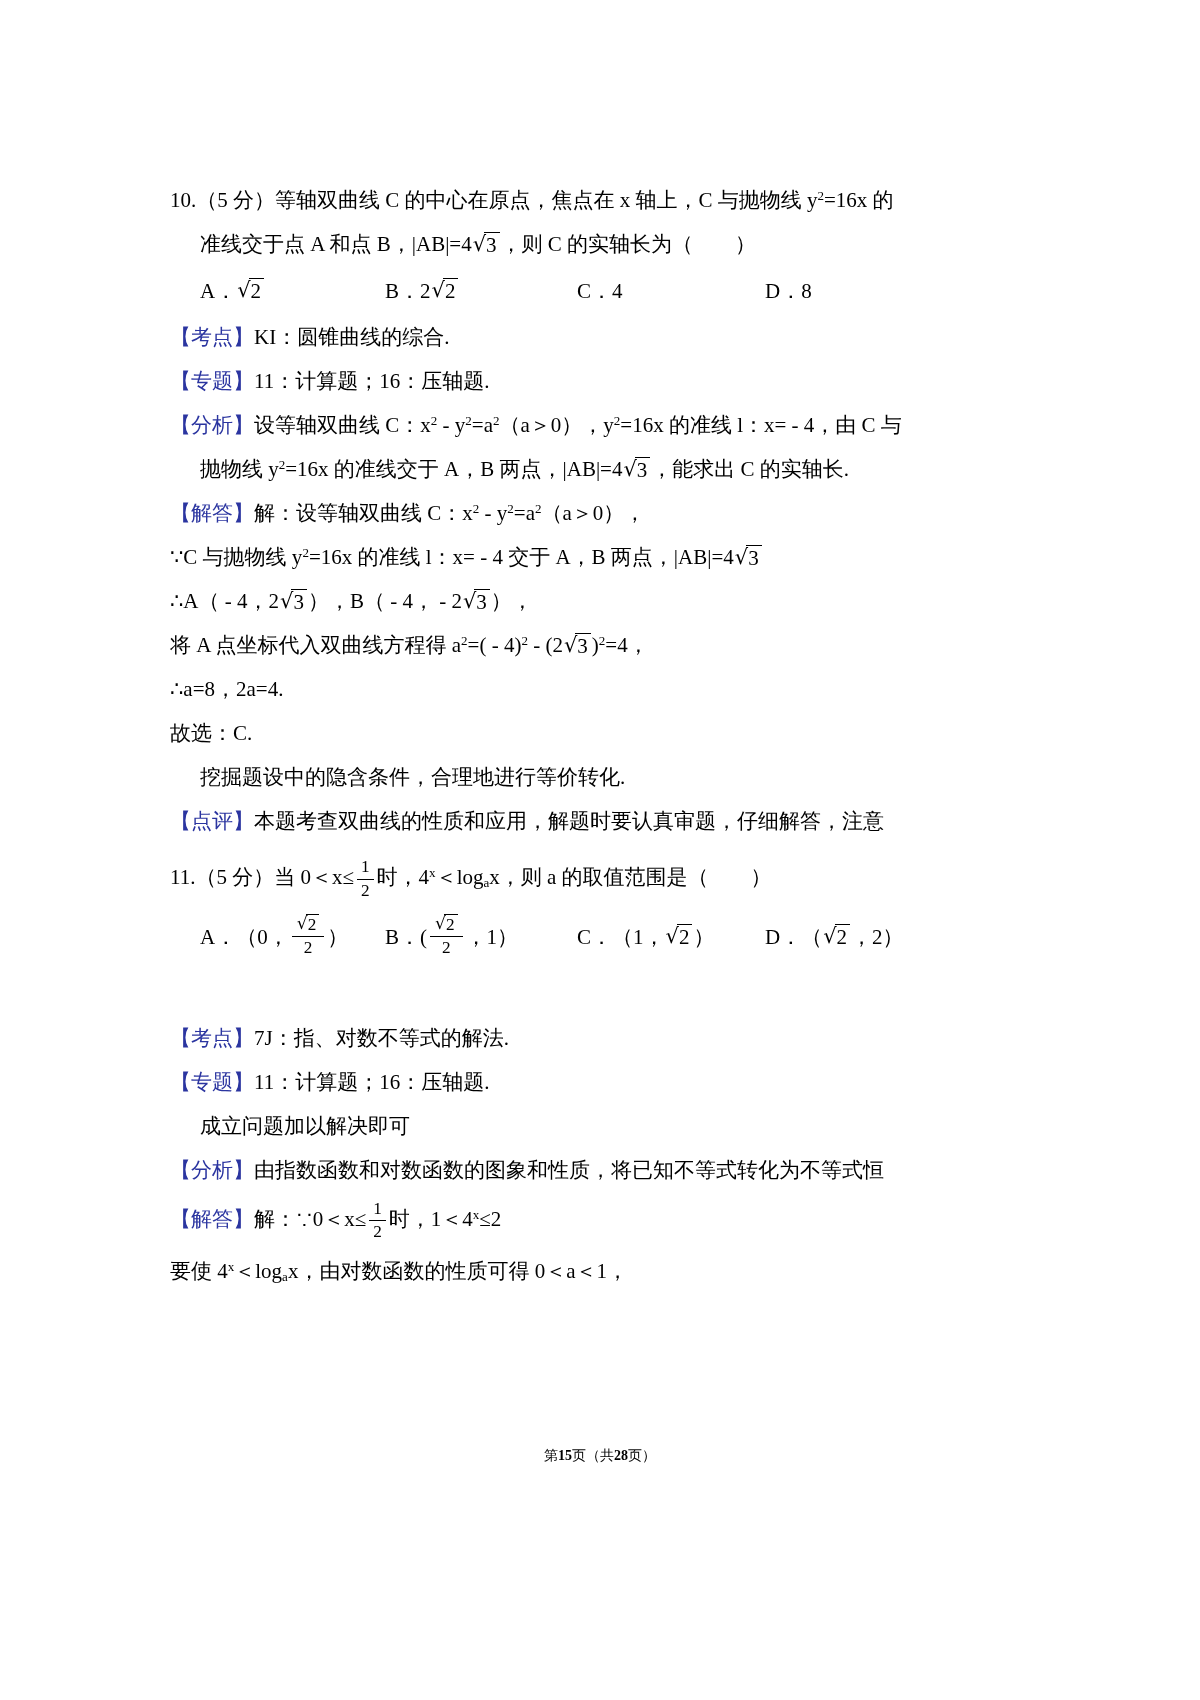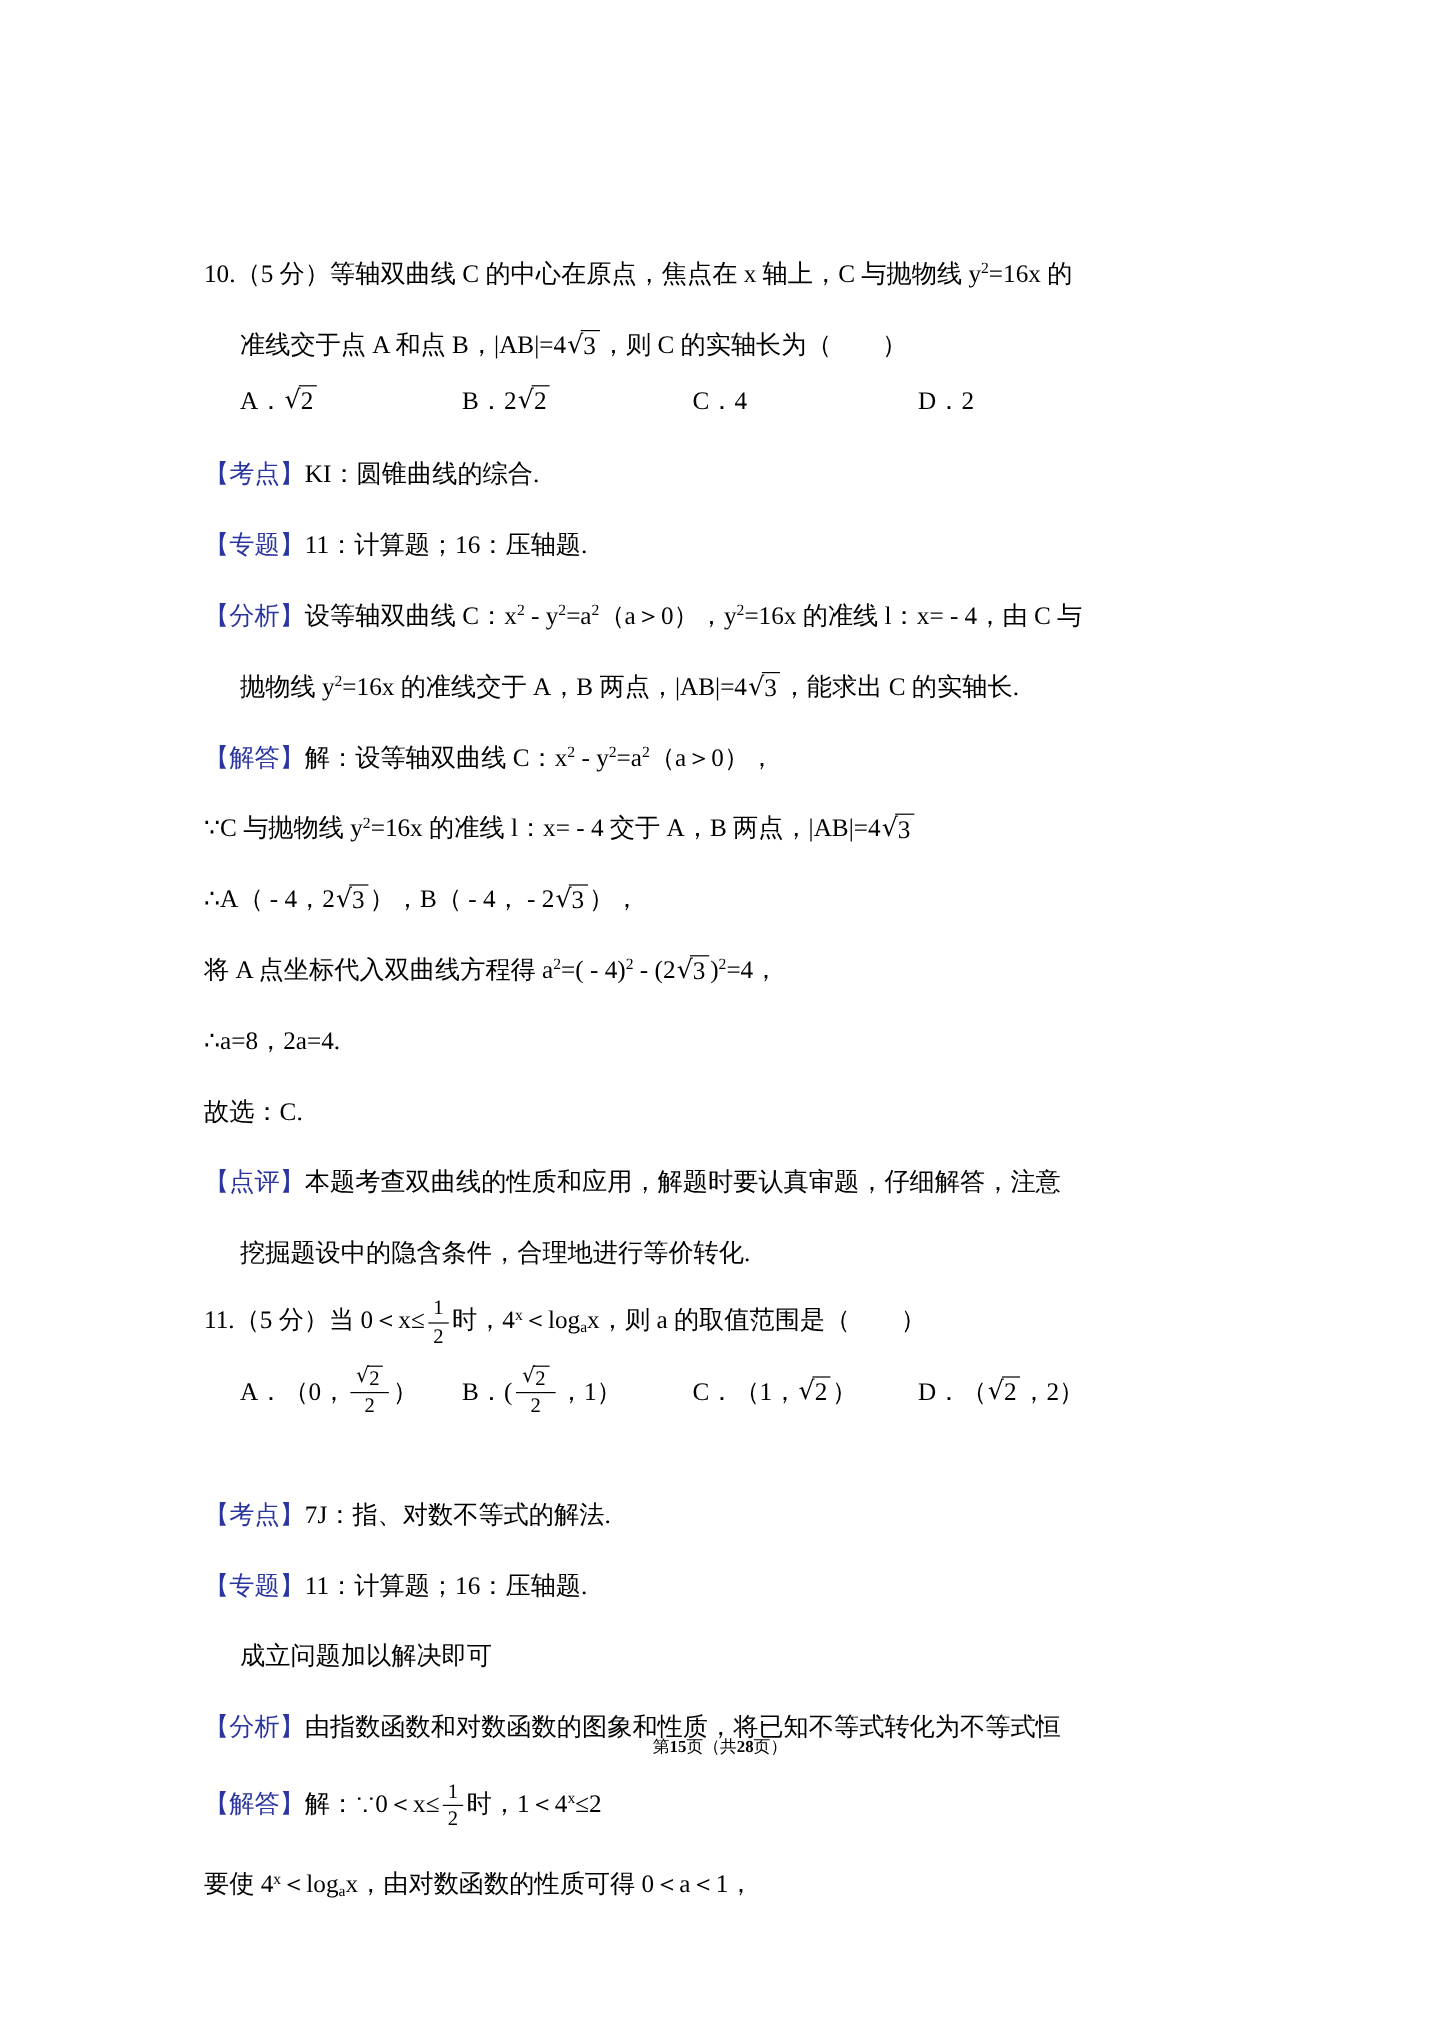--- a/index.html
+++ b/index.html
@@ -7,21 +7,21 @@
   body {
     width: 1200px; height: 1700px;
     font-family: "Liberation Serif", serif;
     color: var(--ink);
   }
   .page { position: relative; width: 1200px; height: 1700px; background: #fff; overflow: hidden; }
   .content {
     position: absolute; left: 170px; top: 185px; width: 800px;
     font-size: 21px;
   }
-  .line { min-height: 31px; line-height: 31px; margin-bottom: 13px; white-space: normal; margin-top: 28px; }
+  .line { min-height: 31px; line-height: 31px; margin-bottom: 13px; white-space: normal; }
   .indent { padding-left: 30px; }
   .lbl { color: var(--label-blue); }
   .b { font-weight: bold; }
 
   
   .sup { font-size: 0.62em; vertical-align: 0.55em; line-height: 1; }
   .sub { font-size: 0.62em; vertical-align: -0.25em; line-height: 1; }
 
   
   .sqrt { display: inline-flex; align-items: stretch; margin: 0 1px; }
@@ -68,21 +68,21 @@
     <div class="options">
       <span class="opt optA">A．<span class="sqrt">
             <span class="rad">√</span>
             <span class="radicand">2</span>
           </span></span>
       <span class="opt optB">B．2<span class="sqrt">
             <span class="rad">√</span>
             <span class="radicand">2</span>
           </span></span>
       <span class="opt optC">C．4</span>
-      <span class="opt optD">D．2</span>
+      <span class="opt optD">D．8</span>
     </div>
 
     <div class="line gap-block"><span class="lbl">【考点】</span>KI：圆锥曲线的综合.</div>
     <div class="line"><span class="lbl">【专题】</span>11：计算题；16：压轴题.</div>
     <div class="line"><span class="lbl">【分析】</span>设等轴双曲线 C：x<span class="sup">2</span> - y<span class="sup">2</span>=a<span class="sup">2</span>（a＞0），y<span class="sup">2</span>=16x 的准线 l：x= - 4，由 C 与</div>
     <div class="line indent">抛物线 y<span class="sup">2</span>=16x 的准线交于 A，B 两点，|AB|=4<span class="sqrt">
           <span class="rad">√</span>
           <span class="radicand">3</span>
         </span>，能求出 C 的实轴长.</div>
     <div class="line"><span class="lbl">【解答】</span>解：设等轴双曲线 C：x<span class="sup">2</span> - y<span class="sup">2</span>=a<span class="sup">2</span>（a＞0），</div>
@@ -96,22 +96,22 @@
         </span>），B（ - 4， - 2<span class="sqrt">
           <span class="rad">√</span>
           <span class="radicand">3</span>
         </span>），</div>
     <div class="line">将 A 点坐标代入双曲线方程得 a<span class="sup">2</span>=( - 4)<span class="sup">2</span> - (2<span class="sqrt">
           <span class="rad">√</span>
           <span class="radicand">3</span>
         </span>)<span class="sup">2</span>=4，</div>
     <div class="line">∴a=8，2a=4.</div>
     <div class="line">故选：C.</div>
+    <div class="line indent">挖掘题设中的隐含条件，合理地进行等价转化.</div>
     <div class="line"><span class="lbl">【点评】</span>本题考查双曲线的性质和应用，解题时要认真审题，仔细解答，注意</div>
-    <div class="line indent">挖掘题设中的隐含条件，合理地进行等价转化.</div>
 
     <div class="line gap-problem">11.（5 分）当 0＜x≤<span class="frac">
           <span class="num">1</span>
           <span class="den">2</span>
         </span>时，4<span class="sup">x</span>＜log<span class="sub">a</span>x，则 a 的取值范围是（　　）</div>
 
     <div class="options">
       <span class="opt optA">A．（0，<span class="frac">
             <span class="num"><span class="sqrt">
                 <span class="rad">√</span>

